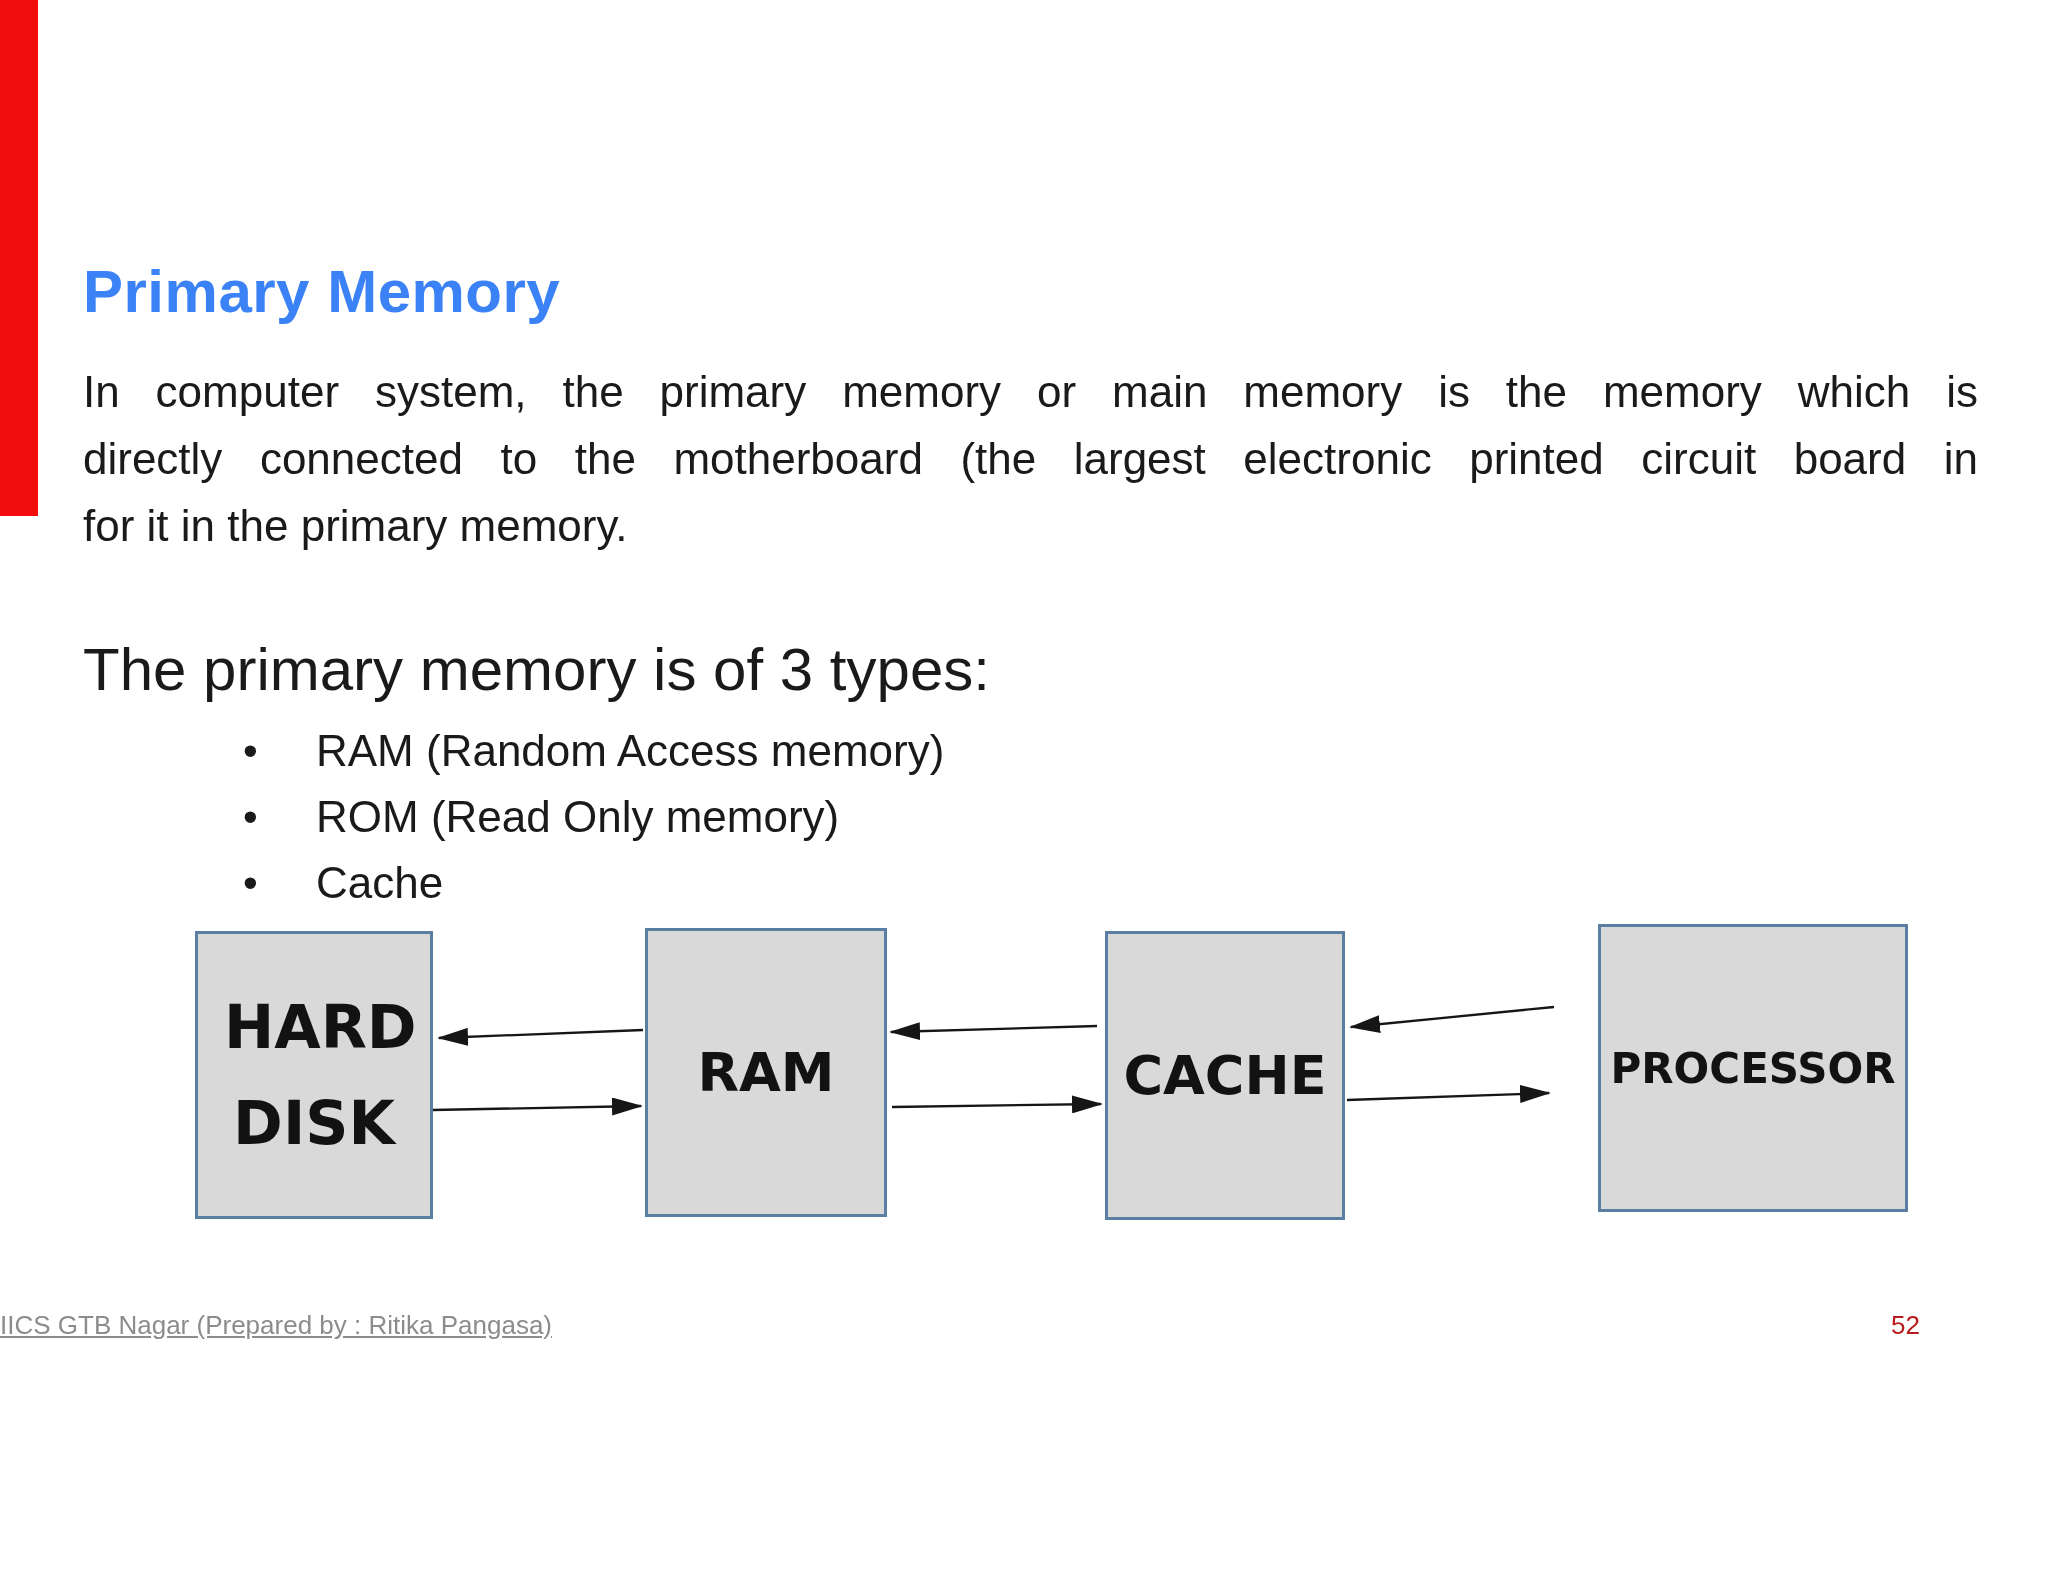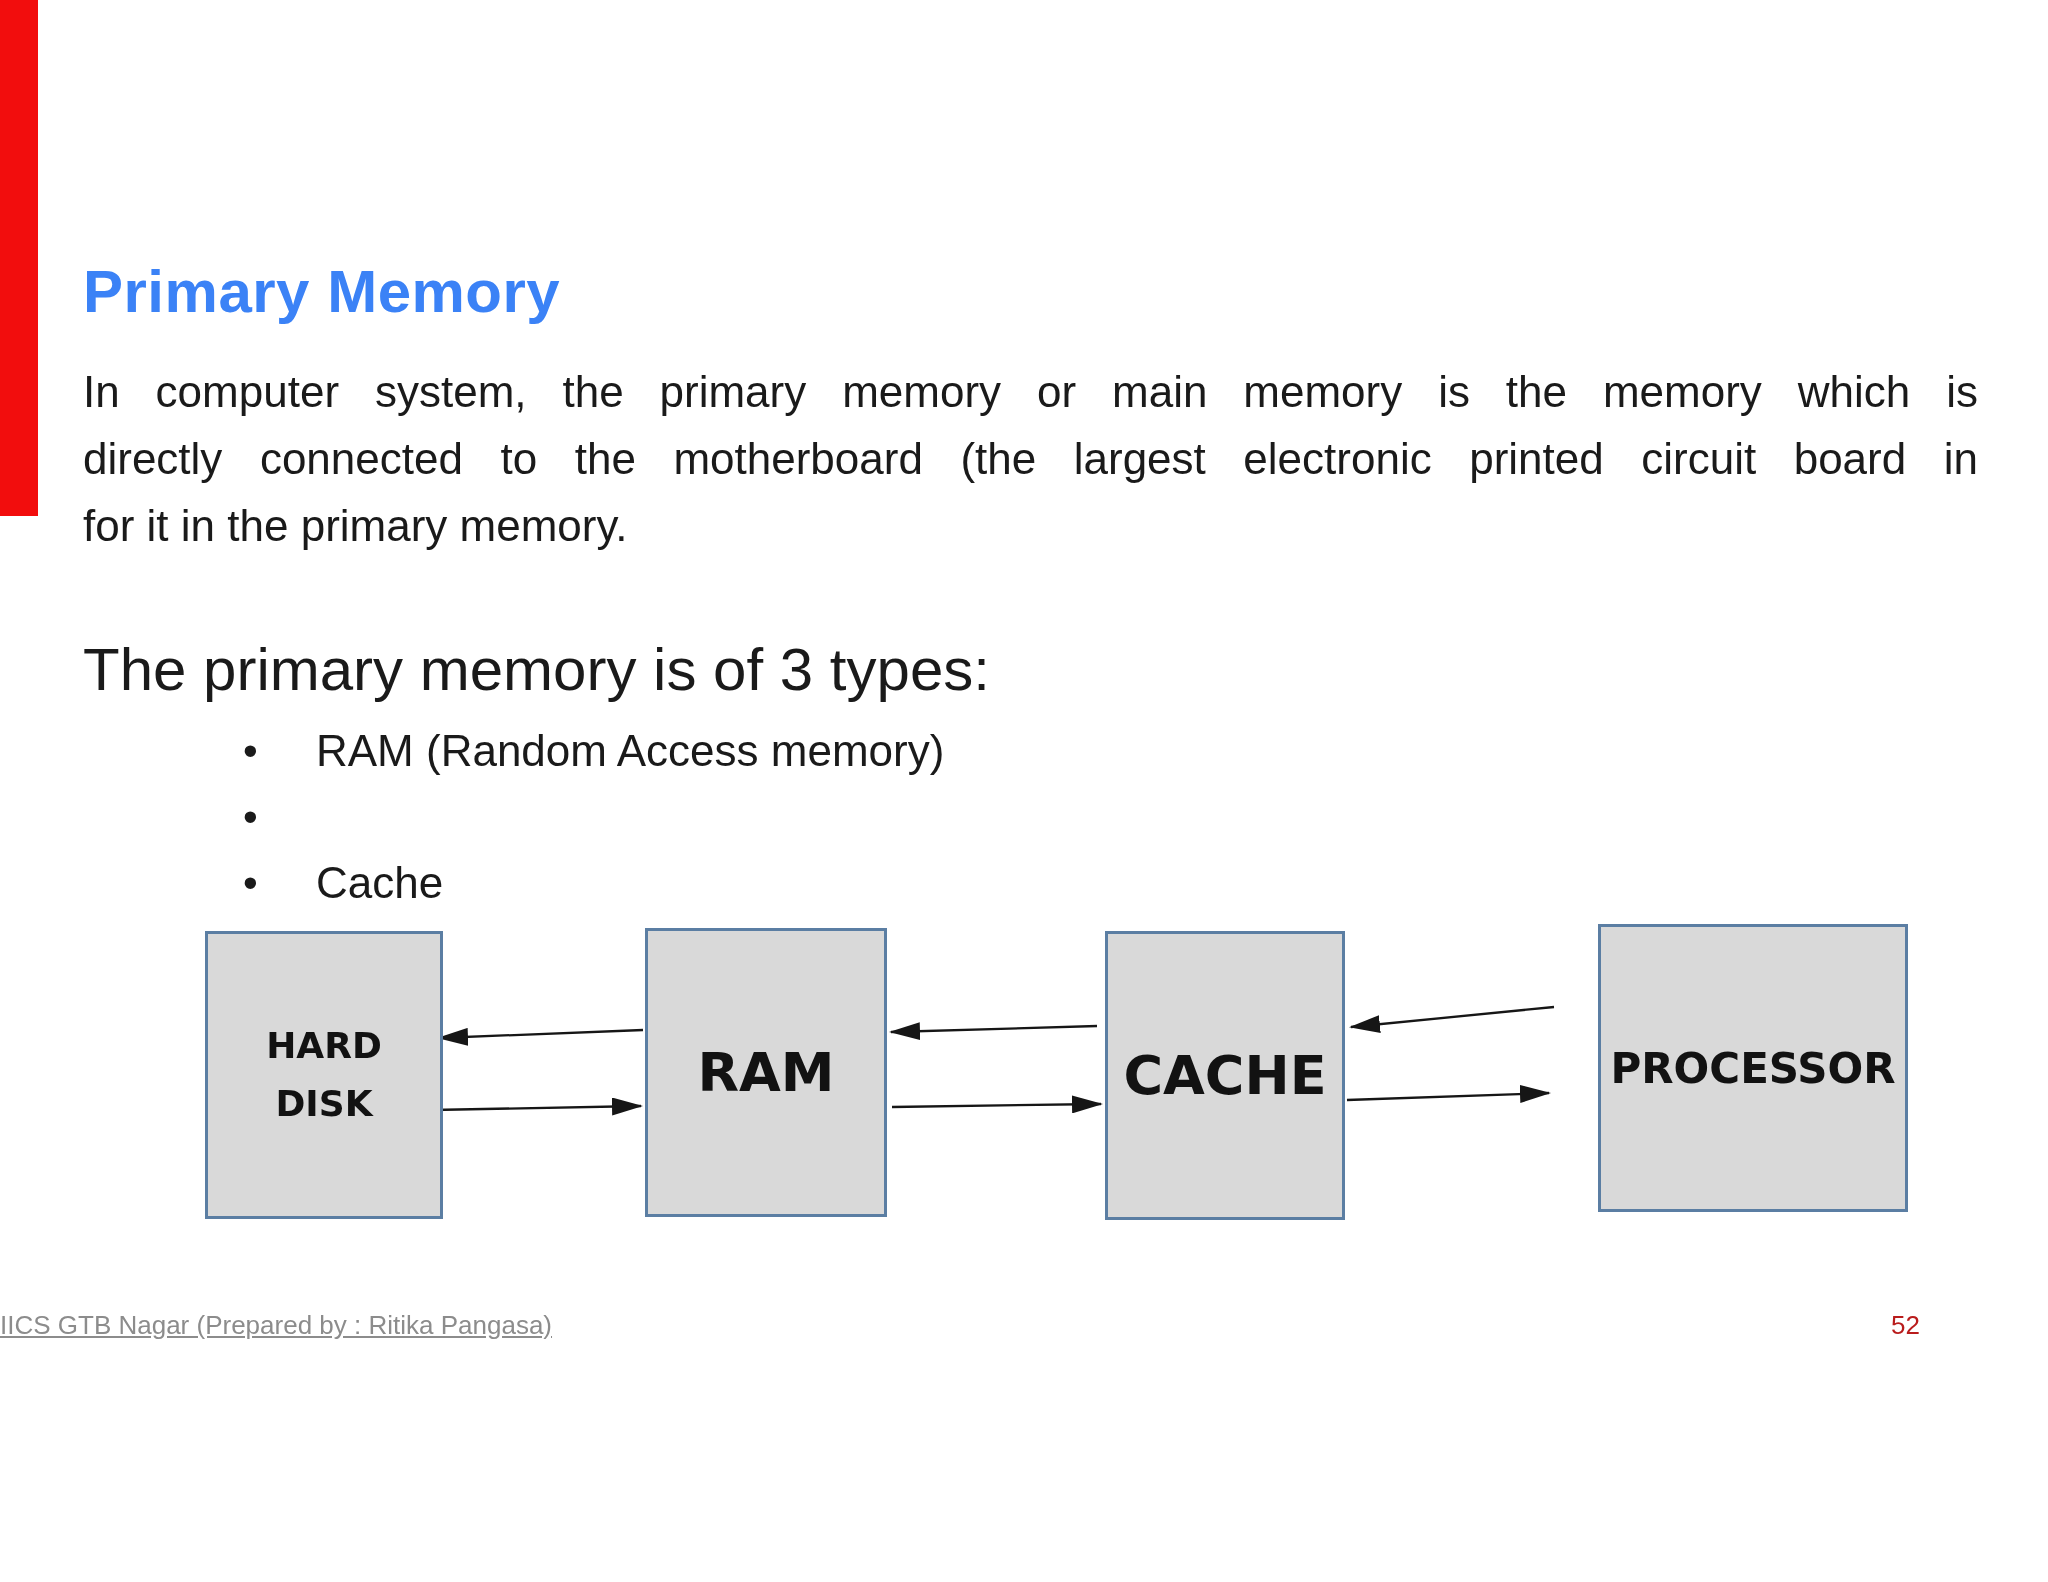--- a/index.html
+++ b/index.html
@@ -19,21 +19,21 @@
   .bullets{position:absolute;left:243px;top:718px;font-size:44px;}
   .bullet-row{display:flex;align-items:flex-end;height:66px;line-height:66px;}
   .dot{width:73px;font-size:42px;}
   .dot::before{content:"\2022";}
   .diagram{position:absolute;left:0;top:0;width:2048px;height:1582px;pointer-events:none;}
   .dbox{
     position:absolute;background:#d9d9d9;border:3px solid #5b7ea3;box-sizing:border-box;
     display:flex;align-items:center;justify-content:center;text-align:center;
     font-family:"DejaVu Sans", sans-serif;font-weight:bold;color:#121212;
   }
-  .box-hard-disk{left:205px;top:931px;width:238px;height:288px;font-size:36px;line-height:1.6;}
+  .box-hard-disk{left:195px;top:931px;width:238px;height:288px;font-size:60px;line-height:1.6;}
   .box-hard-disk .dlabel{width:180px;}
   .box-ram{left:645px;top:928px;width:242px;height:289px;font-size:54px;}
   .box-cache{left:1105px;top:931px;width:240px;height:289px;font-size:54px;}
   .box-processor{left:1554px;top:924px;width:310px;height:288px;font-size:42px;margin-left:44px;}
   .arrows{position:absolute;left:0;top:0;}
   .footer-text{
     position:absolute;left:0;top:1310px;width:2032px;text-align:left;
     font-size:26px;color:#8c8c8c;letter-spacing:0px;text-decoration:underline;
   }
   .page-num{position:absolute;top:1310px;right:128px;font-size:26px;color:#b91c1c;}
@@ -55,20 +55,21 @@
 
   <div class="types-heading">The primary memory is of 3 types:</div>
 
   <div class="bullets">
     <div class="bullet-row">
       <span class="dot"></span>
       <span class="btext">RAM (Random Access memory)</span>
     </div>
     <div class="bullet-row">
       <span class="dot"></span>
+      <span class="btext">ROM (Read Only memory)</span>
     </div>
     <div class="bullet-row">
       <span class="dot"></span>
       <span class="btext">Cache</span>
     </div>
   </div>
 
   <div class="diagram">
 
     <svg class="arrows" width="2048" height="1582" viewBox="0 0 2048 1582">

